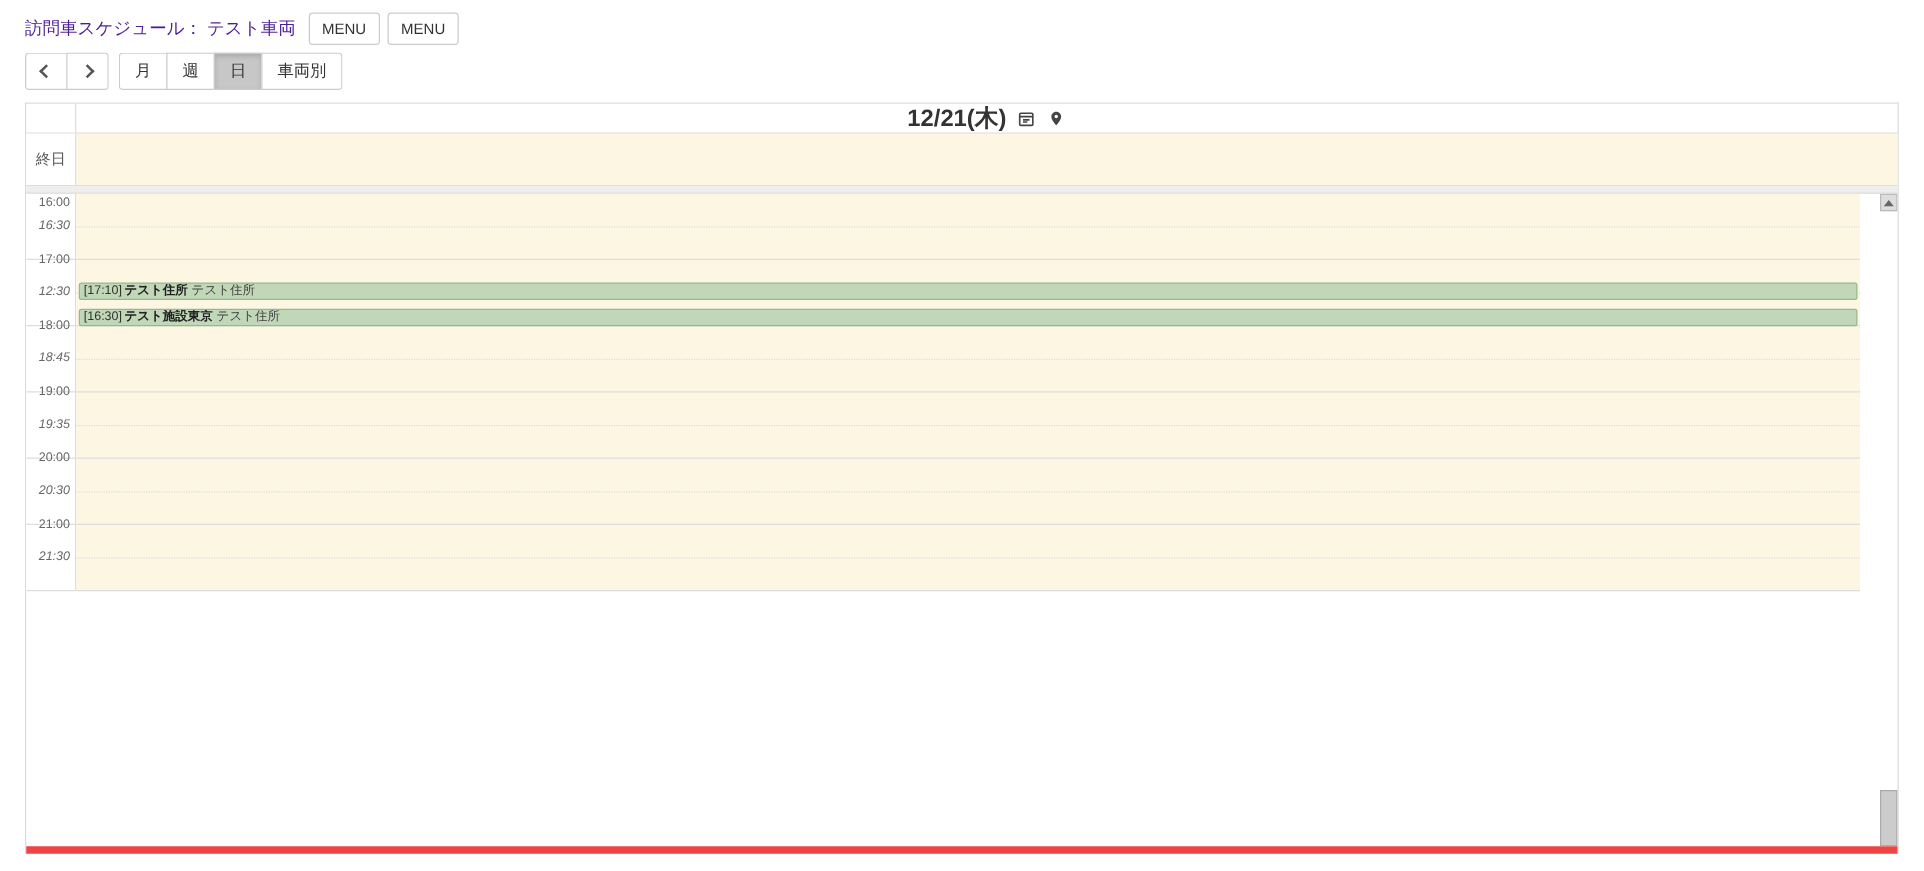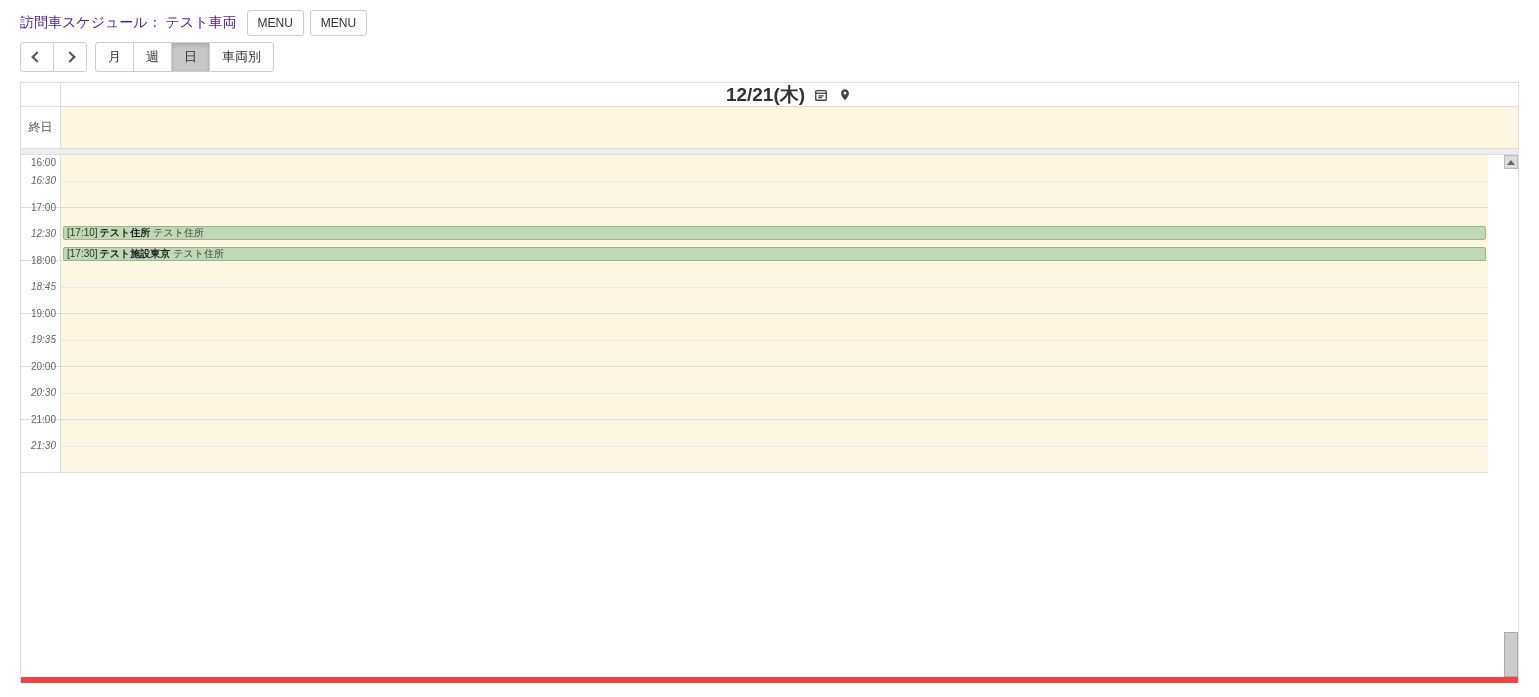--- a/index.html
+++ b/index.html
@@ -312,18 +312,18 @@
           </div>
         </div>
       <div class="time-grid" id="time-grid">
           <div class="hour-slot"></div>
           <div class="hour-slot"></div>
           <div class="hour-slot"></div>
           <div class="hour-slot"></div>
           <div class="hour-slot"></div>
           <div class="hour-slot"></div>
           <div class="event" style="top: 71px;"><span class="time">[17:10]</span><span class="title">テスト住所</span><span class="sub">テスト住所</span></div>
-          <div class="event" style="top: 92px;"><span class="time">[17:30]</span><span class="title">テスト施設東京</span><span class="sub">テスト住所</span></div>
+          <div class="event" style="top: 92px;"><span class="time">[16:30]</span><span class="title">テスト施設東京</span><span class="sub">テスト住所</span></div>
         </div>
     </div>
     <div class="scrollbar-track"></div>
   </div>
 </div>
 
 </body></html>

